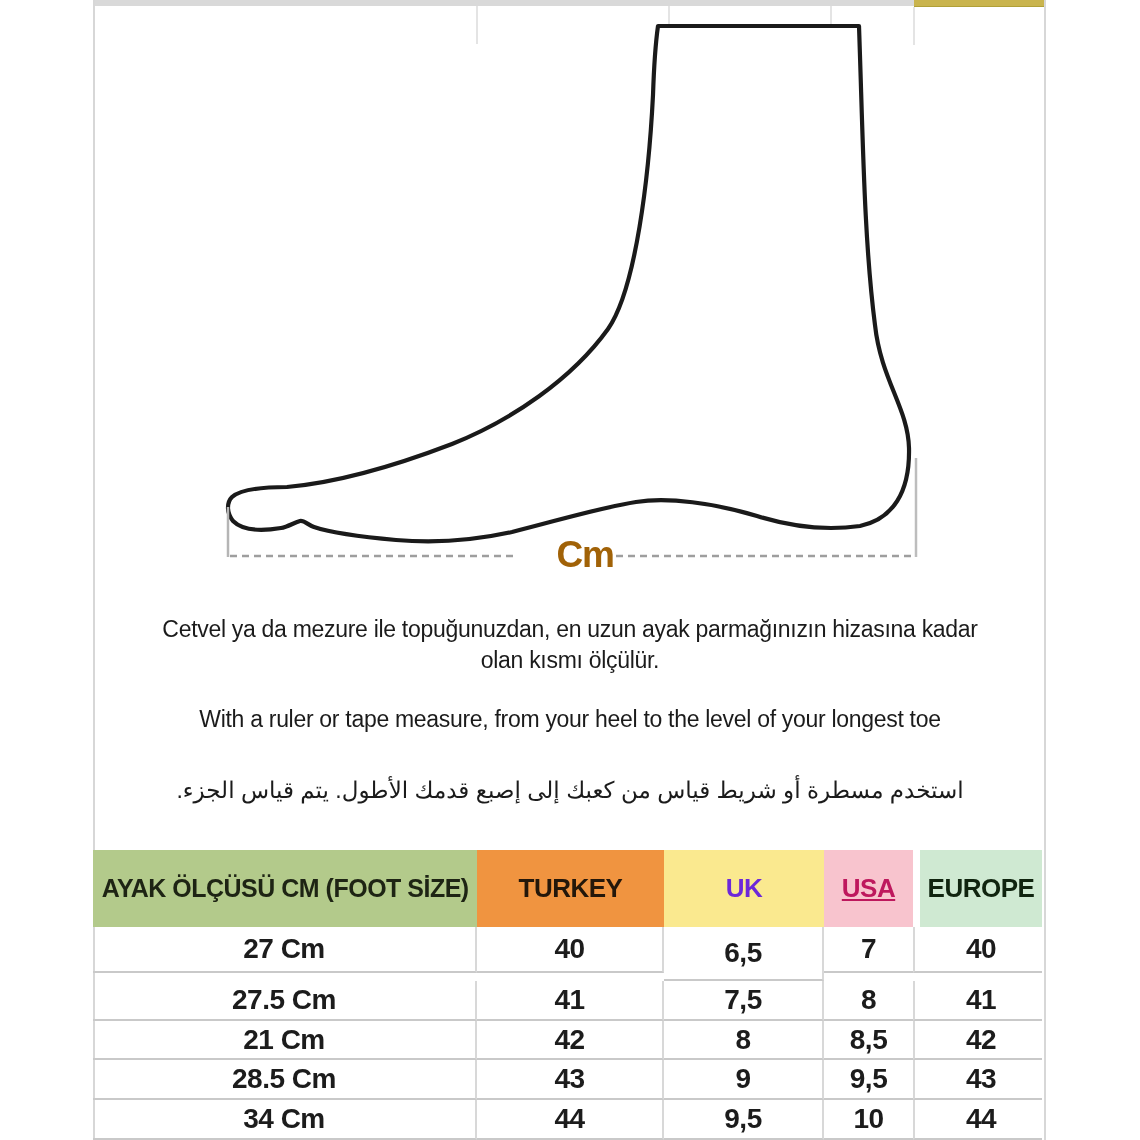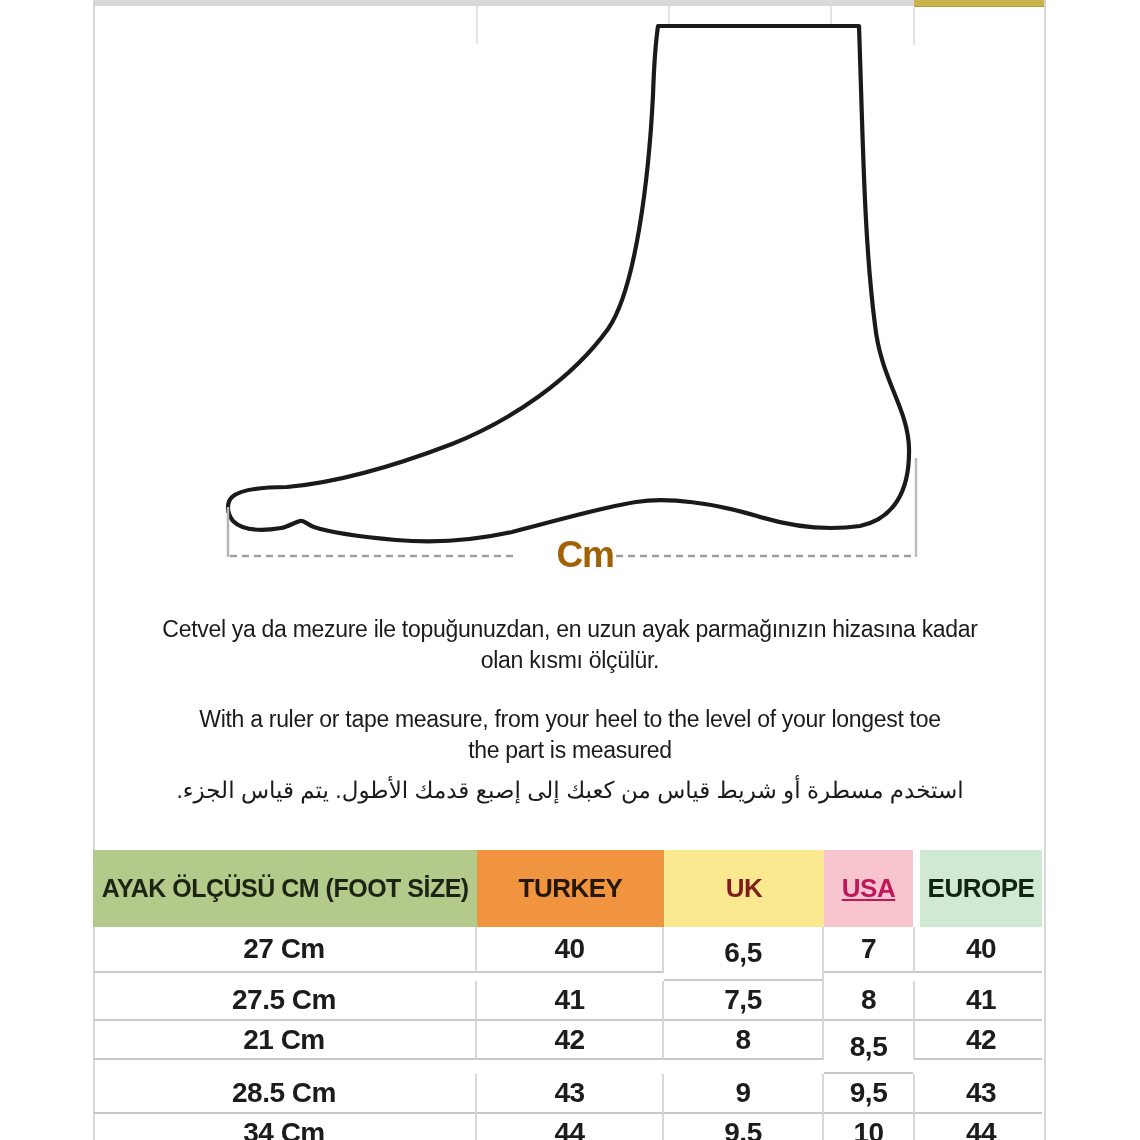--- a/index.html
+++ b/index.html
@@ -26,21 +26,21 @@
 
   
   .size-table { position: absolute; left: 93px; top: 850px; width: 949px;
                 display: grid; grid-template-columns: 384px 187px 160px 89px 7px 122px; }
   .size-table .cell { display: flex; align-items: center; justify-content: center; }
 
   .hdr { height: 77px; font-weight: bold; font-size: 26px; letter-spacing: -0.5px; color: #1e2414; }
   .hdr-foot   { background: #b3ca8b; font-size: 26px; }
   .hdr-foot span { transform: scaleX(0.96); white-space: nowrap; }
   .hdr-turkey { background: #f09440; color: #24170a; text-align: center; }
-  .hdr-uk     { background: #fae98f; color: #7f1d1d; }
+  .hdr-uk     { background: #fae98f; color: #6d28d9; }
   .hdr-usa    { background: #f8c4ce; color: #be185d; text-decoration: underline; }
   .hdr-europe { background: #cfe9d2; color: #10240f; }
   .hdr-gap    { background: #ffffff; }
 
   .body-cell { height: 40px; font-weight: bold; font-size: 28px; letter-spacing: -0.5px;
                border-bottom: 2px solid #c9c9c9; }
   .bc-0, .bc-1, .bc-2 { border-right: 2px solid #d8d8d8; }
   .bc-gap { border-left: 2px solid #d8d8d8; border-right: none; }
   .sliver { height: 8px; border-bottom: none; }
 </style>
@@ -84,21 +84,20 @@
 </svg>
 
 <div class="cm-label">Cm</div>
 
 <div class="instr instr-tr">
   <div>Cetvel ya da mezure ile topuğunuzdan, en uzun ayak parmağınızın hizasına kadar</div>
   <div>olan kısmı ölçülür.</div>
 </div>
 <div class="instr instr-en">
   <div>With a ruler or tape measure, from your heel to the level of your longest toe</div>
-  <div>the part is measured</div>
 </div>
 <div class="instr instr-ar" dir="rtl">استخدم مسطرة أو شريط قياس من كعبك إلى إصبع قدمك الأطول.  يتم قياس الجزء.</div>
 
 <div class="size-table">
 
   <div class="cell hdr hdr-foot">
       <span>AYAK ÖLÇÜSÜ CM (FOOT SİZE)</span>
     </div>
   <div class="cell hdr hdr-turkey">TURKEY</div>
   <div class="cell hdr hdr-uk">UK</div>
@@ -116,21 +115,21 @@
   <div class="cell body-cell bc-0">27.5 Cm</div>
   <div class="cell body-cell bc-1">41</div>
   <div class="cell body-cell bc-2">7,5</div>
   <div class="cell body-cell">8</div>
   <div class="cell body-cell bc-gap"></div>
   <div class="cell body-cell">41</div>
 
   <div class="cell body-cell bc-0" style="height:39px">21 Cm</div>
   <div class="cell body-cell bc-1" style="height:39px">42</div>
   <div class="cell body-cell bc-2" style="height:39px">8</div>
-  <div class="cell body-cell" style="height:53px">8,5</div>
+  <div class="cell body-cell" style="height:39px">8,5</div>
   <div class="cell body-cell bc-gap" style="height:39px"></div>
   <div class="cell body-cell" style="height:39px">42</div>
 
   <div class="cell body-cell bc-0">28.5 Cm</div>
   <div class="cell body-cell bc-1">43</div>
   <div class="cell body-cell bc-2">9</div>
   <div class="cell body-cell">9,5</div>
   <div class="cell body-cell bc-gap"></div>
   <div class="cell body-cell">43</div>
 

